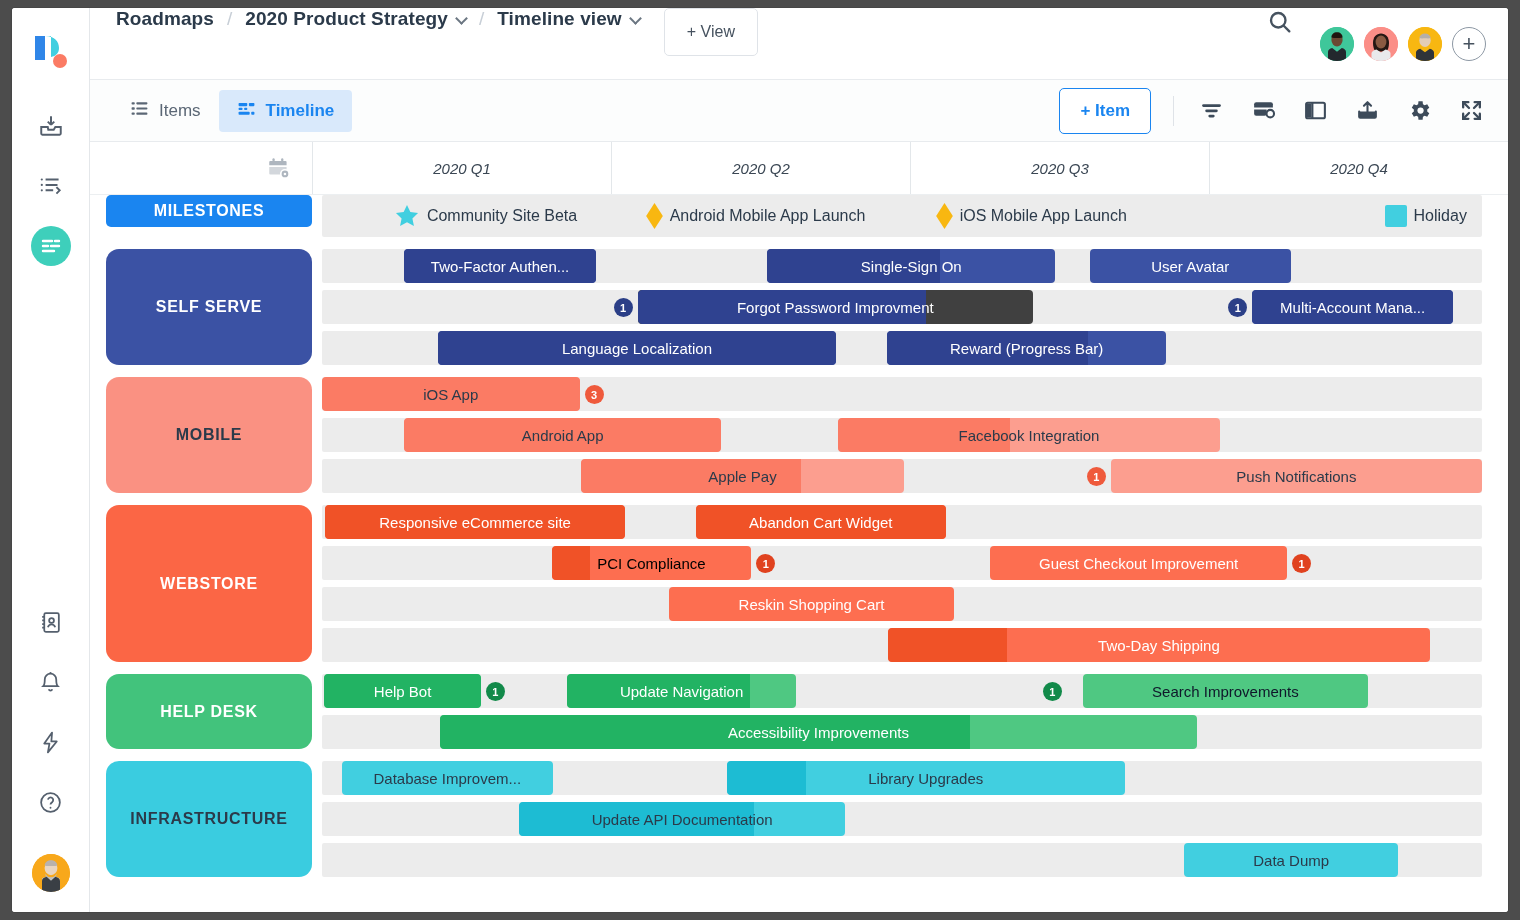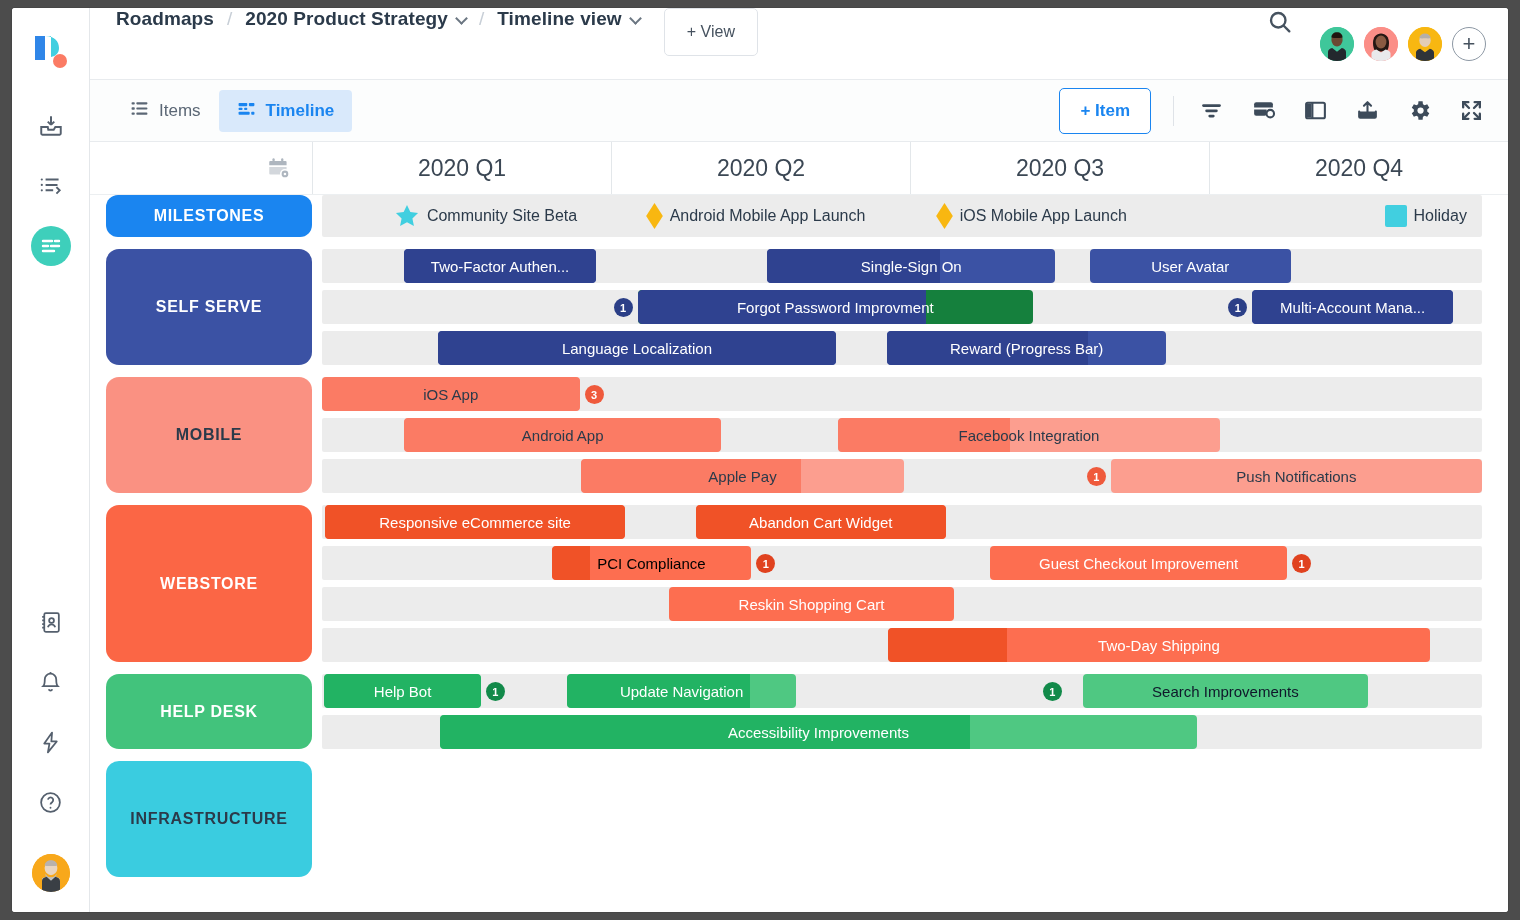--- a/index.html
+++ b/index.html
@@ -102,21 +102,21 @@
   .tl{flex:1;position:relative;overflow:hidden;}
   .tl-head{
     height:52px;display:flex;align-items:stretch;border-bottom:1px solid #eceff1;
     position:relative;
   }
   .gutter{width:222px;flex:0 0 222px;display:flex;align-items:center;justify-content:flex-end;
           padding-right:20px;box-sizing:border-box;color:#aeb6bf;}
   .qwrap{flex:1;display:flex;position:relative;}
   .q{
     flex:1;display:flex;align-items:center;justify-content:center;
-    font-size:23px;color:#3b4754;border-left:1px solid #e3e7ea;
+    font-size:15px;color:#3b4754;border-left:1px solid #e3e7ea;font-style:italic;
   }
   .q:first-child{border-left:1px solid #e3e7ea;}
 
   .lanes{position:relative;}
   .lane{display:flex;margin-bottom:8px;}
   .lane-label{
     width:206px;flex:0 0 206px;margin-left:16px;border-radius:13px;
     display:flex;align-items:center;justify-content:center;
     font-size:16px;font-weight:bold;letter-spacing:.7px;
     color:#fff;box-sizing:border-box;
@@ -135,22 +135,22 @@
   .bar .txt{position:relative;z-index:2;padding:0 8px;}
   .badge{
     position:absolute;top:8px;width:19px;height:19px;border-radius:50%;
     color:#fff;font-size:11px;font-weight:bold;
     display:flex;align-items:center;justify-content:center;z-index:5;cursor:pointer;
   }
 
   
   .ms-lane{display:flex;margin-bottom:12px;}
   .ms-label{
-    width:206px;flex:0 0 206px;margin-left:16px;height:42px;background:#1a85f0;
-    border-radius:12px;display:flex;align-items:center;justify-content:center;
+    width:206px;flex:0 0 206px;margin-left:16px;height:32px;background:#1a85f0;
+    border-radius:5px;display:flex;align-items:center;justify-content:center;
     color:#fff;font-size:16px;font-weight:bold;letter-spacing:.7px;
   }
   .ms-track{
     flex:1;margin-left:10px;margin-right:26px;height:42px;background:#ececec;
     border-radius:2px;position:relative;
   }
   .ms{
     position:absolute;top:0;height:42px;display:flex;align-items:center;gap:7px;
     font-size:16px;color:#2b3a4a;cursor:pointer;
   }
@@ -428,21 +428,21 @@
                   </div>
                   <div class="bar" style="left: 38.4%; width: 24.8%; background: rgb(59, 82, 164); color: rgb(255, 255, 255);">
                     <div class="fill" style="width: 60%; background: rgb(47, 66, 144);"></div>
                     <span class="txt">Single-Sign On</span>
                   </div>
                   <div class="bar" style="left: 66.2%; width: 17.3%; background: rgb(59, 82, 164); color: rgb(255, 255, 255);">
                     <span class="txt">User Avatar</span>
                   </div>
                 </div>
                 <div class="row">
-                  <div class="bar" style="left: 27.2%; width: 34.1%; background: #15803d; color: rgb(255, 255, 255);">
+                  <div class="bar" style="left: 27.2%; width: 34.1%; background: #404040; color: rgb(255, 255, 255);">
                     <div class="fill" style="width: 73%; background: rgb(47, 66, 144);"></div>
                     <span class="txt">Forgot Password Improvment</span>
                   </div>
                   <div class="badge" style="background: rgb(43, 63, 135); left: calc(27.2% - 24px);">
                     <span>1</span>
                   </div>
                   <div class="bar" style="left: 80.2%; width: 17.3%; background: rgb(59, 82, 164); color: rgb(255, 255, 255);">
                     <div class="fill" style="width: 100%; background: rgb(47, 66, 144); border-radius: 4px;"></div>
                     <span class="txt">Multi-Account Mana...</span>
                   </div>
@@ -572,19 +572,41 @@
                     <div class="fill" style="width: 70%; background: rgb(34, 179, 99);"></div>
                     <span class="txt">Accessibility Improvements</span>
                   </div>
                 </div>
               </div>
             </div>
             <div class="lane">
               <div class="lane-label" style="background: rgb(58, 204, 224); color: rgb(43, 58, 74); height: 116px;">
                 <span>INFRASTRUCTURE</span>
               </div>
+              <div class="rows">
+                <div class="row">
+                  <div class="bar" style="left: 1.7%; width: 18.2%; background: rgb(65, 207, 224); color: rgb(43, 58, 74);">
+                    <span class="txt">Database Improvem...</span>
+                  </div>
+                  <div class="bar" style="left: 34.9%; width: 34.3%; background: rgb(65, 207, 224); color: rgb(43, 58, 74);">
+                    <div class="fill" style="width: 20%; background: rgb(29, 188, 211);"></div>
+                    <span class="txt">Library Upgrades</span>
+                  </div>
+                </div>
+                <div class="row">
+                  <div class="bar" style="left: 17%; width: 28.1%; background: rgb(65, 207, 224); color: rgb(43, 58, 74);">
+                    <div class="fill" style="width: 72%; background: rgb(29, 188, 211);"></div>
+                    <span class="txt">Update API Documentation</span>
+                  </div>
+                </div>
+                <div class="row">
+                  <div class="bar" style="left: 74.3%; width: 18.5%; background: rgb(65, 207, 224); color: rgb(43, 58, 74);">
+                    <span class="txt">Data Dump</span>
+                  </div>
+                </div>
+              </div>
             </div>
           </div>
       </div>
 
     </div>
   </div>
 </div>
 
 </body></html>

